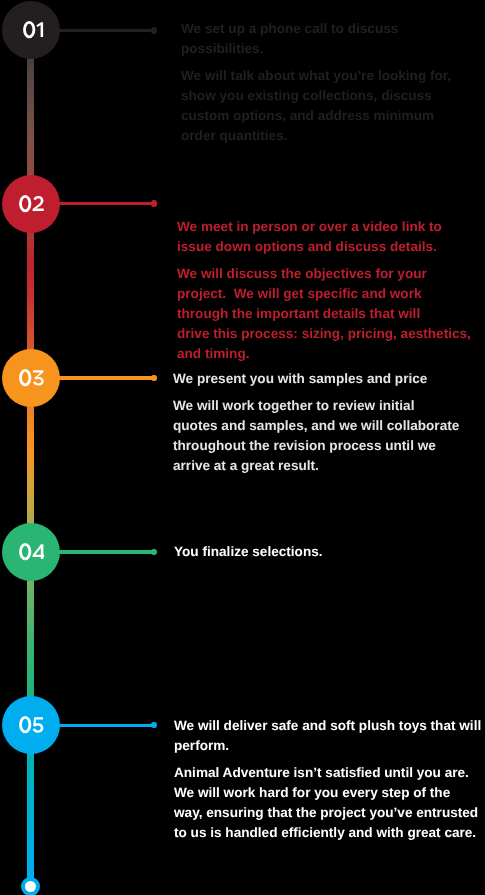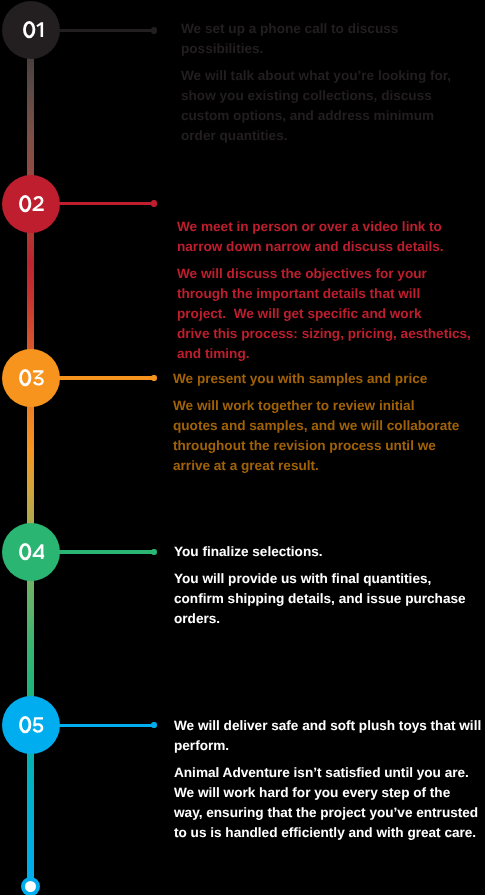--- a/index.html
+++ b/index.html
@@ -79,40 +79,40 @@
     <svg class="numsvg" width="24" height="18" viewBox="0 0 24 18" aria-label="02">
         <use href="#glyph-0" x="0" y="0"></use>
         <use href="#glyph-2" x="13.6" y="0"></use>
       </svg>
   </div>
   <div class="conn" style="top: 201.8px; background: rgb(190, 30, 45);"></div>
   <div class="dot" style="top: 200.3px; background: rgb(190, 30, 45);"></div>
   <div class="content" style="left: 176.5px; top: 189px; color: rgb(190, 30, 45); margin-top: 28px;">
     <div>
       <p class="para">We meet in person or over a video link to</p>
-      <p class="para">narrow down narrow and discuss details.</p>
+      <p class="para">issue down options and discuss details.</p>
     </div>
     <div>
       <p class="para first-of-body">We will discuss the objectives for your</p>
+      <p class="para">project.  We will get specific and work</p>
       <p class="para">through the important details that will</p>
-      <p class="para">project.  We will get specific and work</p>
       <p class="para">drive this process: sizing, pricing, aesthetics,</p>
       <p class="para">and timing.</p>
     </div>
   </div>
 
   <div class="node" style="top: 349.1px; background: rgb(247, 148, 30);">
     <svg class="numsvg" width="24" height="18" viewBox="0 0 24 18" aria-label="03">
         <use href="#glyph-0" x="0" y="0"></use>
         <use href="#glyph-3" x="13.6" y="0"></use>
       </svg>
   </div>
   <div class="conn" style="top: 376.4px; background: rgb(247, 148, 30);"></div>
   <div class="dot" style="top: 374.9px; background: rgb(247, 148, 30);"></div>
-  <div class="content" style="left: 172.5px; top: 369px; color: #a16207;">
+  <div class="content" style="left: 172.5px; top: 369px; color: #e5e5e5;">
     <div>
       <p class="para">We present you with samples and price</p>
     </div>
     <div>
       <p class="para first-of-body">We will work together to review initial</p>
       <p class="para">quotes and samples, and we will collaborate</p>
       <p class="para">throughout the revision process until we</p>
       <p class="para">arrive at a great result.</p>
     </div>
   </div>
@@ -121,25 +121,20 @@
     <svg class="numsvg" width="24" height="18" viewBox="0 0 24 18" aria-label="04">
         <use href="#glyph-0" x="0" y="0"></use>
         <use href="#glyph-4" x="13.6" y="0"></use>
       </svg>
   </div>
   <div class="conn" style="top: 550.4px; background: rgb(43, 181, 115);"></div>
   <div class="dot" style="top: 548.9px; background: rgb(43, 181, 115);"></div>
   <div class="content" style="left: 173.7px; top: 542px; color: #ffffff;">
     <div>
       <p class="para">You finalize selections.</p>
-    </div>
-    <div>
-      <p class="para first-of-body">You will provide us with final quantities,</p>
-      <p class="para">confirm shipping details, and issue purchase</p>
-      <p class="para">orders.</p>
     </div>
   </div>
 
   <div class="node" style="top: 696.3px; background: rgb(0, 173, 238);">
     <svg class="numsvg" width="24" height="18" viewBox="0 0 24 18" aria-label="05">
         <use href="#glyph-0" x="0" y="0"></use>
         <use href="#glyph-5" x="13.6" y="0"></use>
       </svg>
   </div>
   <div class="conn" style="top: 723.6px; background: rgb(0, 173, 238);"></div>

